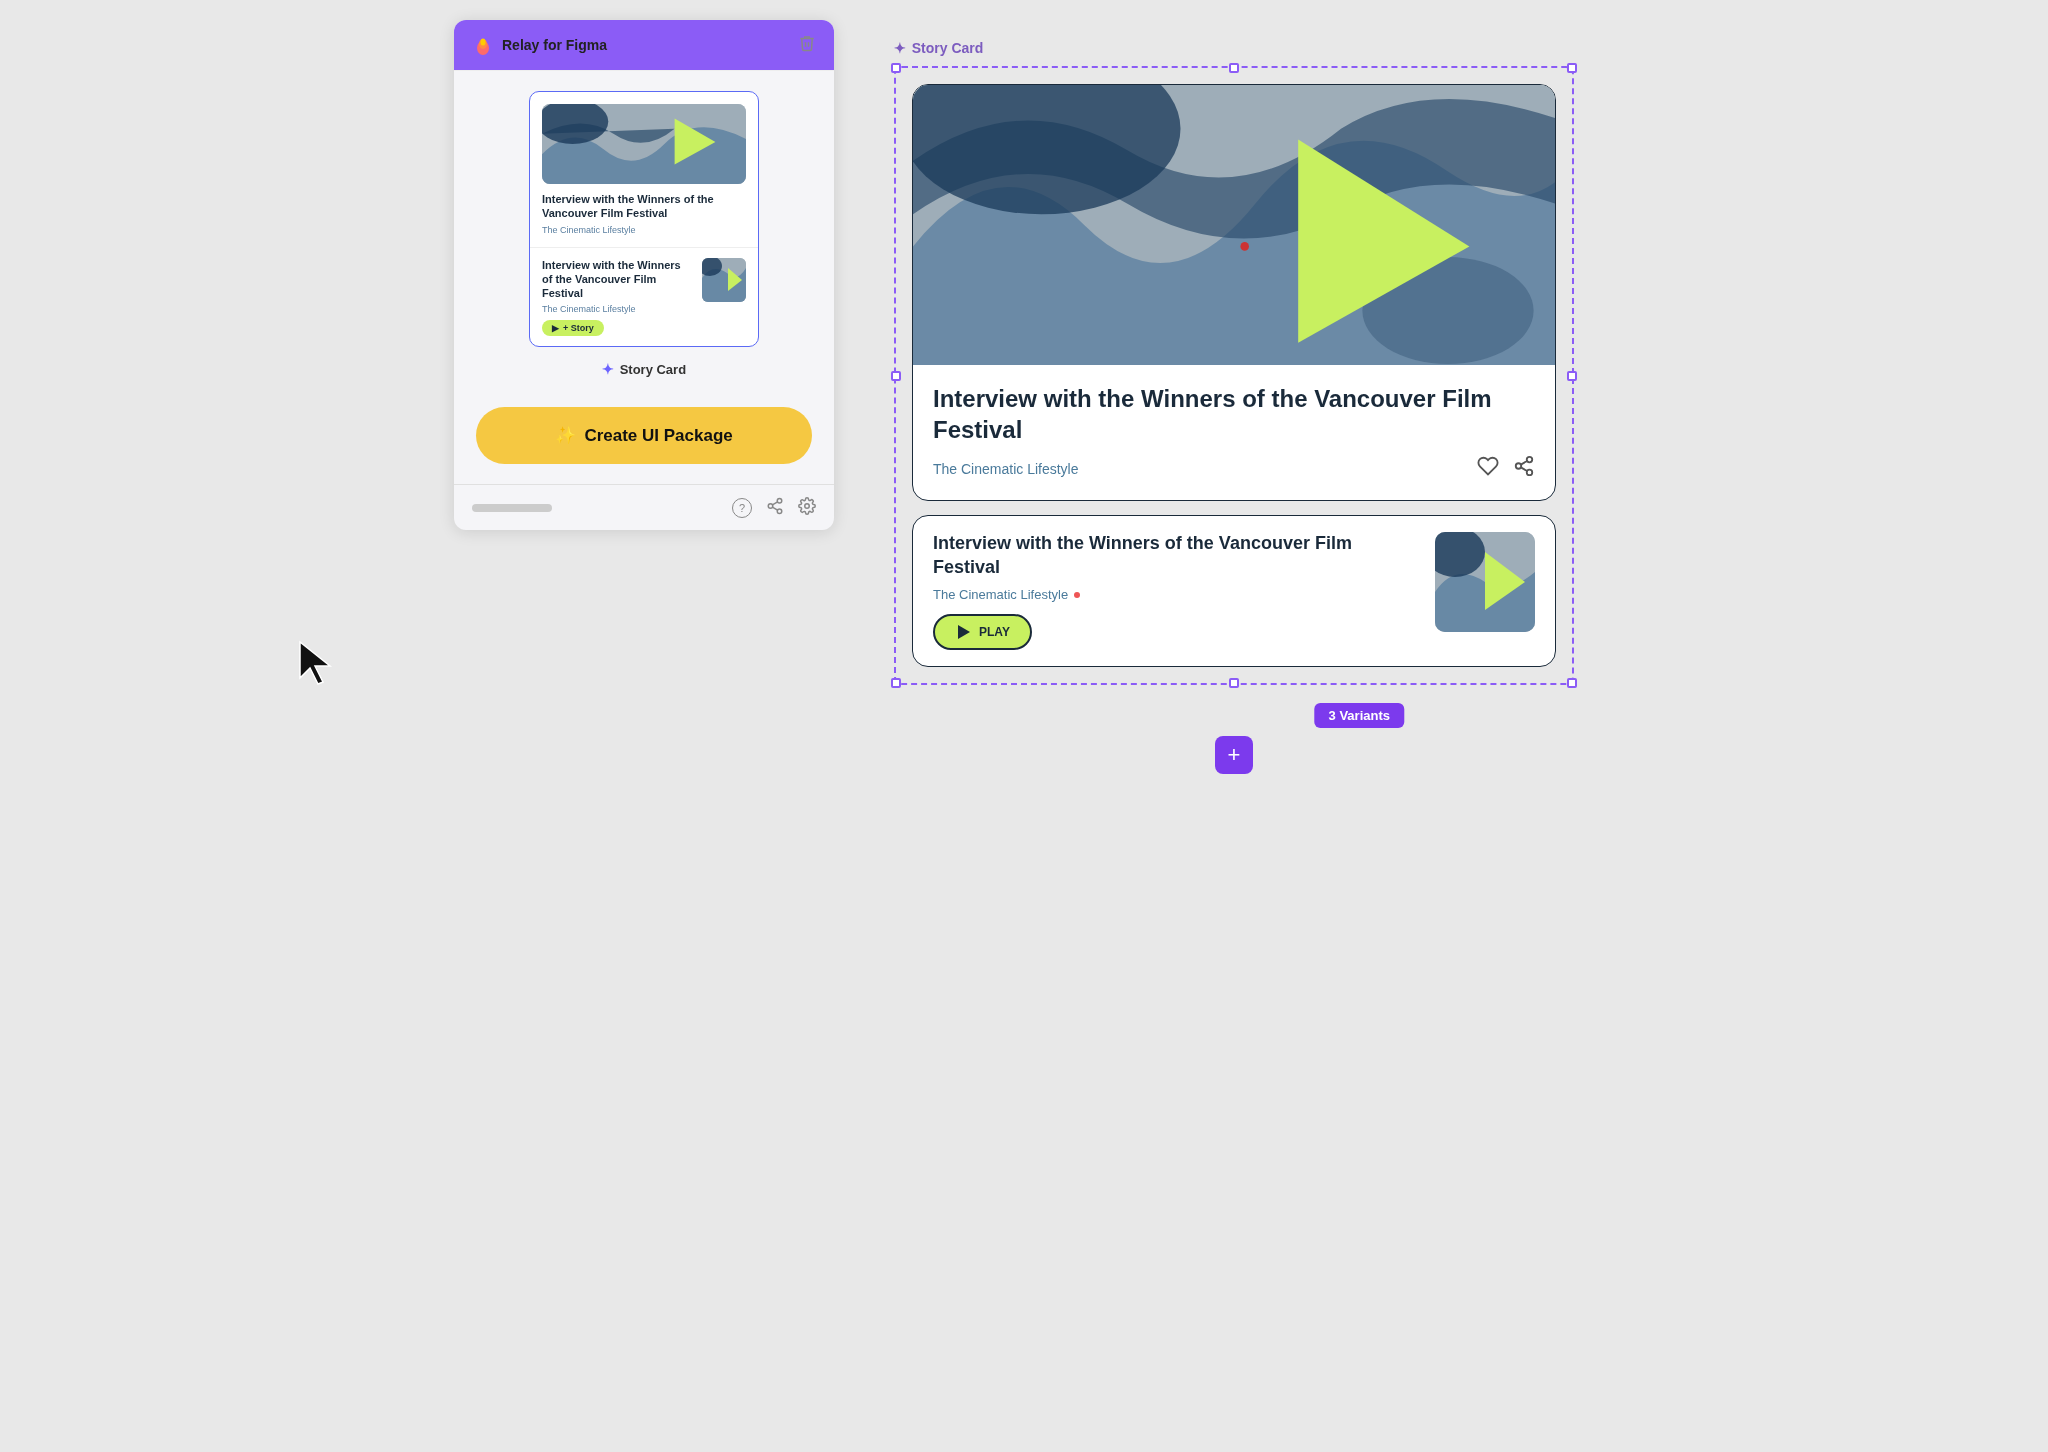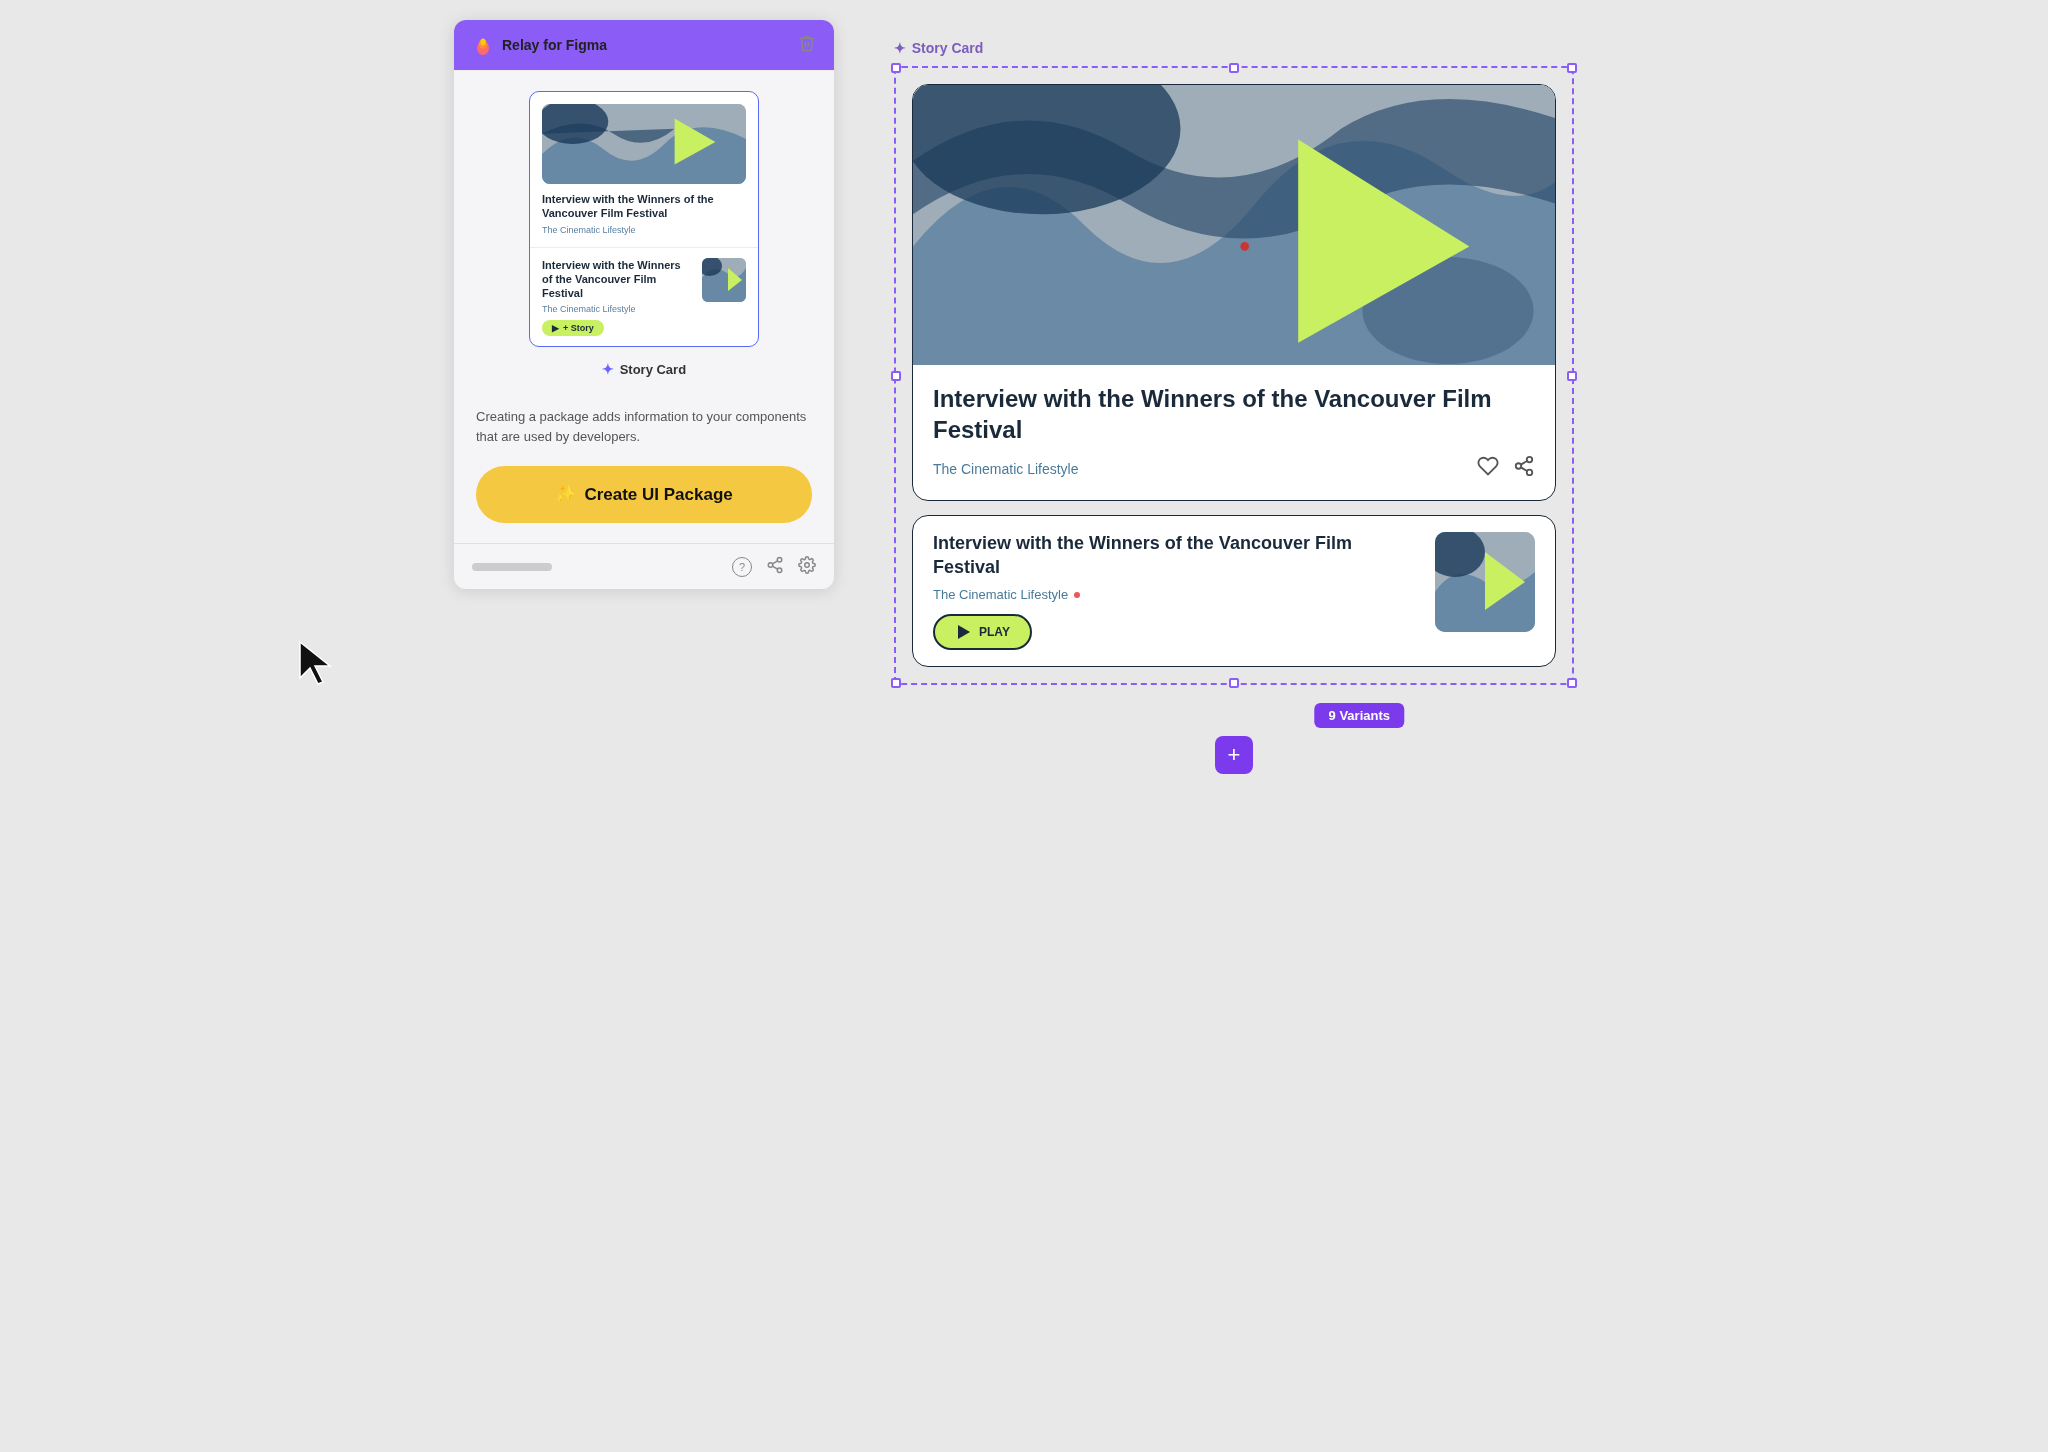--- a/index.html
+++ b/index.html
@@ -478,21 +478,20 @@
       </div>
     </div>
 
     <div class="component-label">
       <span class="sparkle-icon">✦</span>
       <span>Story Card</span>
     </div>
   </div>
 
   <div class="panel-content">
-    <div class="package-desc">Creating a package adds information to your components that are used by developers.</div>
     <button class="create-btn">
       <span>✨</span>
       <span>Create UI Package</span>
     </button>
   </div>
 
   <div class="panel-footer">
     <div class="scroll-indicator"></div>
     <div class="footer-icons">
       <span style="border: 1.5px solid #888; border-radius: 50%; width: 20px; height: 20px; display:flex; align-items:center; justify-content:center; font-size:11px; cursor:pointer;">?</span>
@@ -588,21 +587,21 @@
           <rect width="100" height="100" fill="#9eadb8"></rect>
           <path d="M0 60 Q20 30 50 50 Q70 65 100 40 L100 100 L0 100Z" fill="#5a7fa0" opacity="0.8"></path>
           <ellipse cx="20" cy="20" rx="30" ry="25" fill="#1a3a5a" opacity="0.8"></ellipse>
           <polygon points="50,20 90,50 50,78" fill="#c8f060"></polygon>
         </svg>
       </div>
     </div>
   </div>
 
   <div class="variants-area">
-    <div class="variants-badge">9 Variants</div>
+    <div class="variants-badge">3 Variants</div>
     <div class="add-btn">+</div>
   </div>
 </div>
 
 <div style="position:fixed; left: 296px; top: 640px; pointer-events:none; z-index:999;">
   <svg width="40" height="48" viewBox="0 0 40 48" fill="none">
     <path d="M4 2 L4 38 L14 28 L22 44 L27 42 L19 26 L34 26 Z" fill="#111" stroke="#fff" stroke-width="1.5"></path>
   </svg>
 </div>
 

